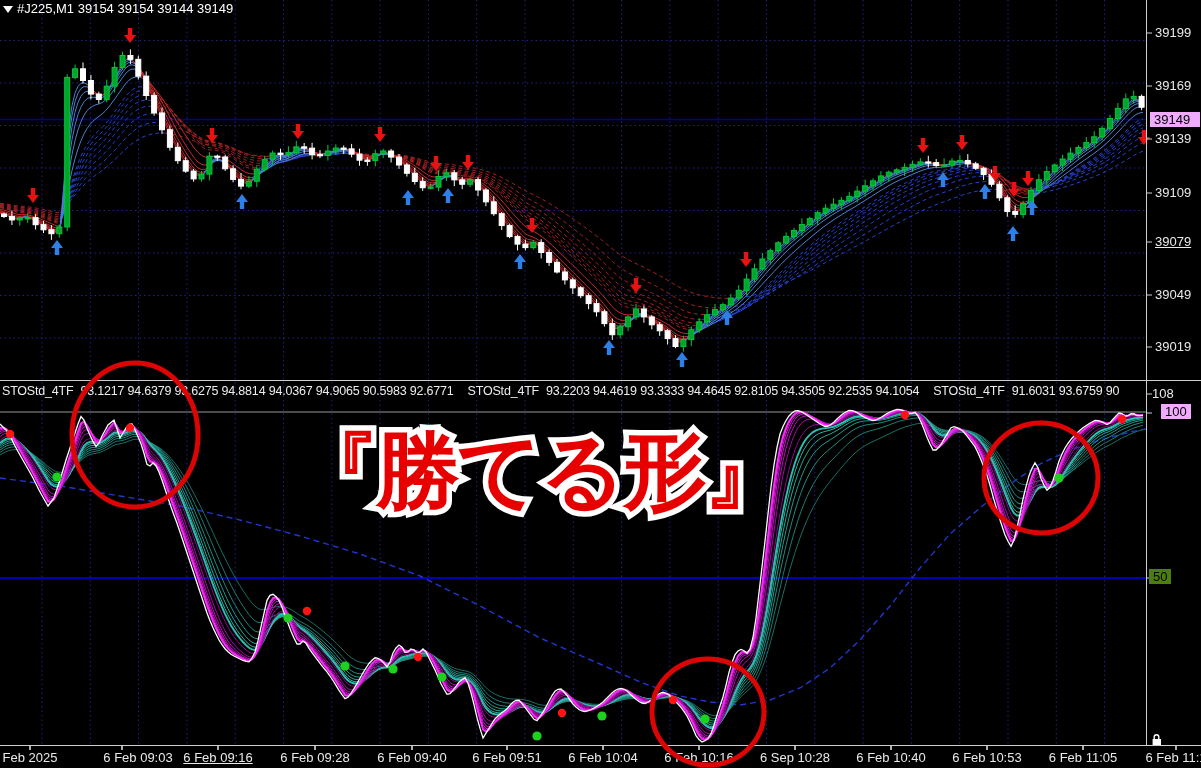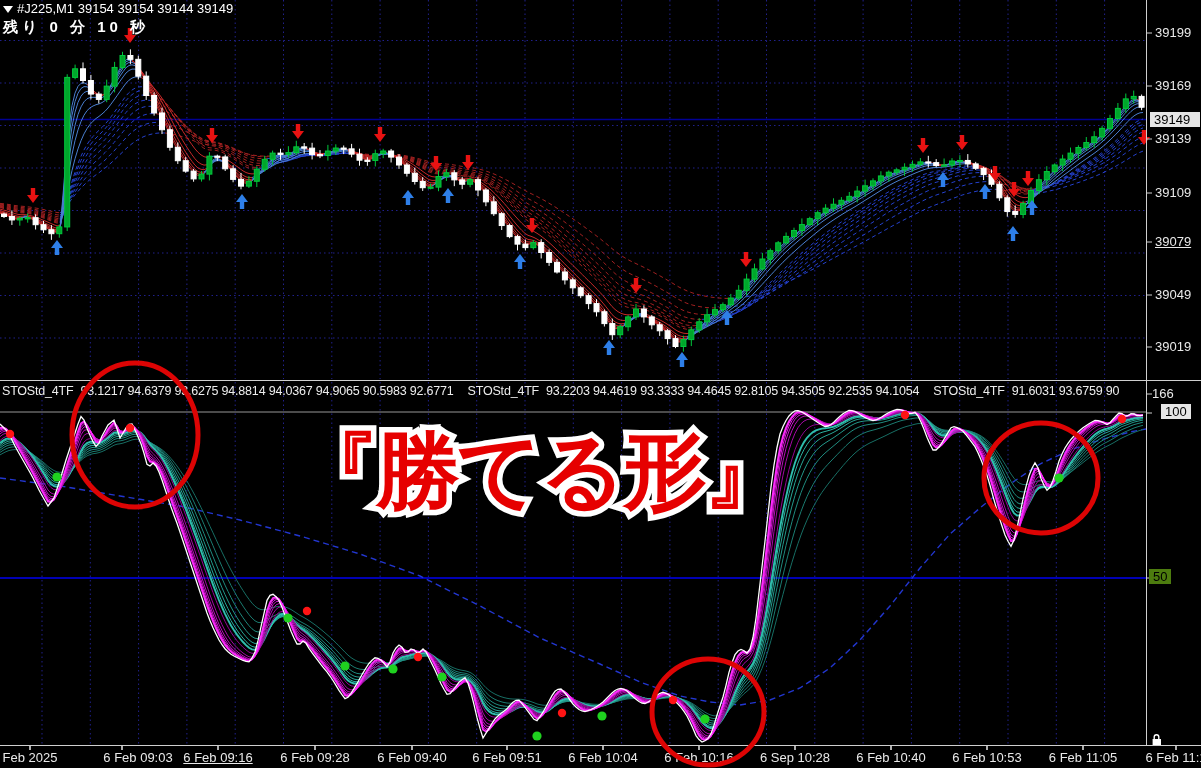--- a/index.html
+++ b/index.html
@@ -1,21 +1,21 @@
 <!DOCTYPE html>
 <html><head>
 <meta charset="utf-8">
 <style>
   html,body{margin:0;padding:0;background:#000;}
   #root{position:relative;width:1201px;height:768px;background:#000;overflow:hidden;
         font-family:"Liberation Sans",sans-serif;}
   #chart-svg,#annotation-svg{position:absolute;left:0;top:0;}
   #labels{position:absolute;left:0;top:0;width:1160px;height:768px;pointer-events:none;}
   .axis-label{position:absolute;color:#e9e9e9;font:13px "Liberation Sans",sans-serif;white-space:nowrap;}
-  .price-box{position:absolute;background:#e5e5e5;color:#000;font:13px "Liberation Sans",sans-serif;
+  .price-box{position:absolute;background:#f0abfc;color:#000;font:13px "Liberation Sans",sans-serif;
              padding:0 4px;white-space:nowrap;}
   .blue-box{background:#4d7c0f;}
   .time-label{position:absolute;transform:translateX(-50%);color:#e9e9e9;
               font:13px "Liberation Sans",sans-serif;white-space:nowrap;}
   .quote-bar{position:absolute;left:3px;top:1px;color:#fff;z-index:5;}
   .quote-line{font:13px "Liberation Sans",sans-serif;white-space:nowrap;}
   .marker-tri{display:inline-block;width:0;height:0;border-left:5px solid transparent;
               border-right:5px solid transparent;border-top:7px solid #fff;margin-right:4px;}
   .timer-line{font:bold 15px "Liberation Sans",sans-serif;letter-spacing:4px;white-space:nowrap;margin-top:2px;}
   .ind-header{position:absolute;left:2px;top:384px;width:1144px;overflow:hidden;color:#ededed;
@@ -759,21 +759,21 @@
 
   <div id="labels">
       <div class="axis-label" style="left: 1155px; top: 25px;">39199</div>
       <div class="axis-label" style="left: 1155px; top: 78px;">39169</div>
       <div class="axis-label" style="left: 1155px; top: 131px;">39139</div>
       <div class="axis-label" style="left: 1155px; top: 185px;">39109</div>
       <div class="axis-label" style="left: 1155px; top: 234px; text-decoration: underline;">39079</div>
       <div class="axis-label" style="left: 1155px; top: 287px;">39049</div>
       <div class="axis-label" style="left: 1155px; top: 339px;">39019</div>
       <div class="price-box" style="left: 1150px; top: 112px; min-width: 42px;">39149</div>
-      <div class="axis-label" style="left: 1152px; top: 386px;">166</div>
+      <div class="axis-label" style="left: 1152px; top: 386px;">108</div>
       <div class="price-box" style="left: 1149px; top: 404px; margin-left: 12px;">100</div>
       <div class="price-box blue-box" style="left: 1149px; top: 569px;">50</div>
       <div class="time-label" style="left: 30px; top: 750px;">Feb 2025</div>
       <div class="time-label" style="left: 122px; top: 750px; margin-left: 16px;">6 Feb 09:03</div>
       <div class="time-label" style="left: 218px; top: 750px; text-decoration: underline;">6 Feb 09:16</div>
       <div class="time-label" style="left: 315px; top: 750px;">6 Feb 09:28</div>
       <div class="time-label" style="left: 412px; top: 750px;">6 Feb 09:40</div>
       <div class="time-label" style="left: 507px; top: 750px;">6 Feb 09:51</div>
       <div class="time-label" style="left: 603px; top: 750px;">6 Feb 10:04</div>
       <div class="time-label" style="left: 699px; top: 750px;">6 Feb 10:16</div>
@@ -781,21 +781,20 @@
       <div class="time-label" style="left: 891px; top: 750px;">6 Feb 10:40</div>
       <div class="time-label" style="left: 987px; top: 750px;">6 Feb 10:53</div>
       <div class="time-label" style="left: 1083px; top: 750px;">6 Feb 11:05</div>
       <div class="time-label" style="left: 1176px; top: 750px;">6 Feb 11:1</div>
     </div>
 
   <div class="quote-bar">
     <div class="quote-line">
       <span class="marker-tri"></span><span>#J225,M1  39154 39154 39144 39149</span>
     </div>
-    <div class="timer-line">残り 0 分 10 秒</div>
   </div>
 
   <div class="ind-header">
     <span class="lab">STOStd_4TF</span><span class="vals">93.1217 94.6379 93.6275 94.8814 94.0367 94.9065 90.5983 92.6771</span><span class="lab">STOStd_4TF</span><span class="vals">93.2203 94.4619 93.3333 94.4645 92.8105 94.3505 92.2535 94.1054</span><span class="lab">STOStd_4TF</span><span class="vals">91.6031 93.6759 90</span>
   </div>
 
   <svg class="headline-svg" width="680" height="128">
     <text class="headline-text" x="340" y="102" text-anchor="middle" font-size="84" letter-spacing="-3" fill="#e60000" stroke="#ffffff" stroke-width="11" paint-order="stroke" style="paint-order:stroke">『勝てる形』</text>
   </svg>
 

